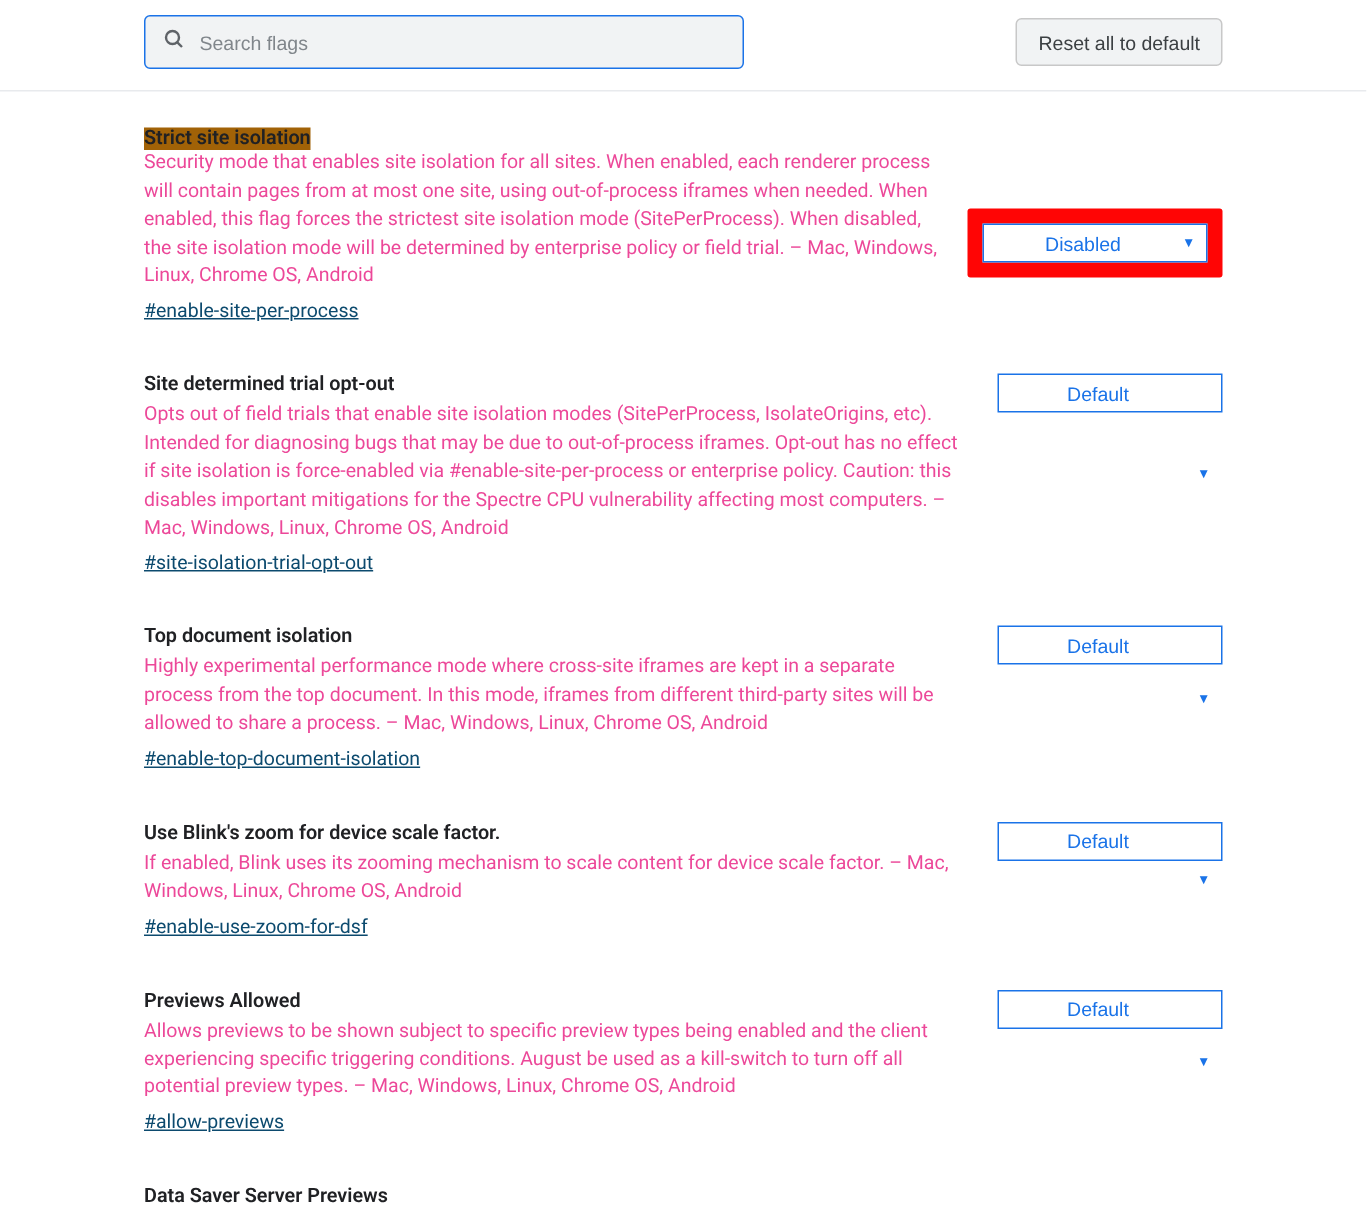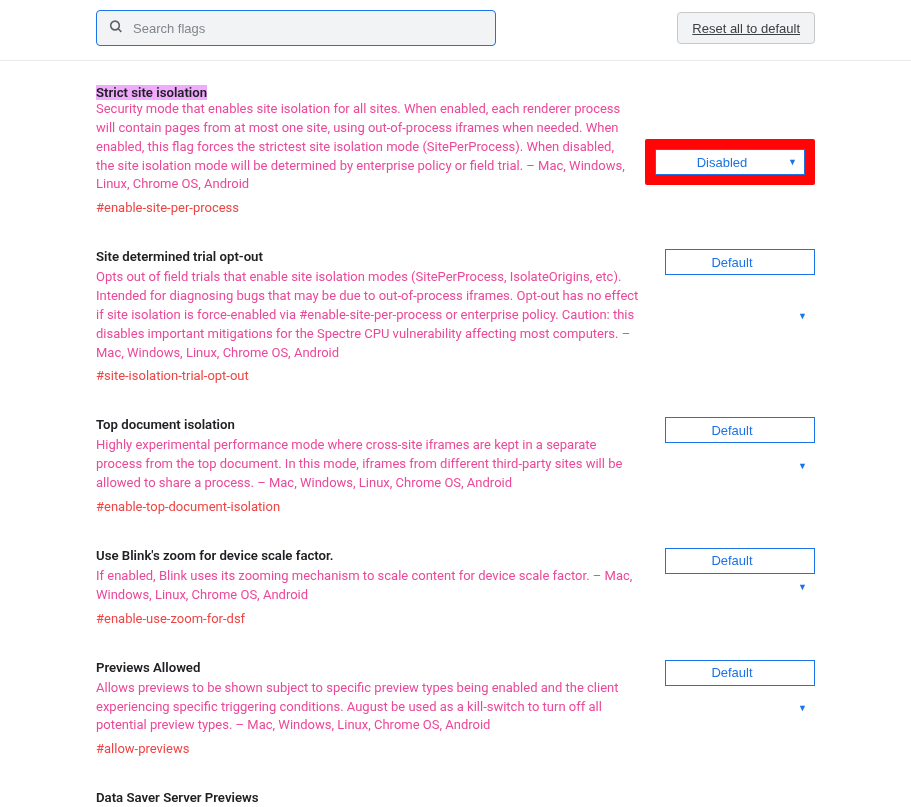--- a/index.html
+++ b/index.html
@@ -43,21 +43,20 @@
   .search-input::placeholder { color: #80868b; }
   .reset-btn {
     height: 32px;
     padding: 0 14px;
     background: #f1f3f4;
     border: 1px solid #c8c8c8;
     border-radius: 4px;
     font-size: 13px;
     color: #3c4043;
     cursor: pointer;
-    text-decoration: underline;
   }
   .content {
     padding: 24px 96px 10px 96px;
   }
   .flag {
     display: flex;
     gap: 16px;
     margin-bottom: 34px;
   }
   .flag-text {
@@ -65,31 +64,32 @@
     min-width: 0;
   }
   .flag-title {
     font-weight: 600;
     font-size: 13.2px;
     color: #202124;
     margin: 0 0 4px 0;
   }
   .flag-title.highlighted {
     display: inline;
-    background: #f0abfc;
+    background: #a16207;
   }
   .flag-desc {
     color: #ec4899;
     font-size: 13px;
     line-height: 1.45;
     margin: 0 0 6px 0;
   }
   .flag-hash {
-    color: #ef4444;
-    font-size: 13px;
+    color: #0c4a6e;
+    font-size: 13px;
+    text-decoration: underline;
     cursor: pointer;
   }
   .flag-control {
     flex: 0 0 156px;
     display: flex;
     justify-content: flex-end;
   }
   .select-wrap {
     position: relative;
     width: 150px;

